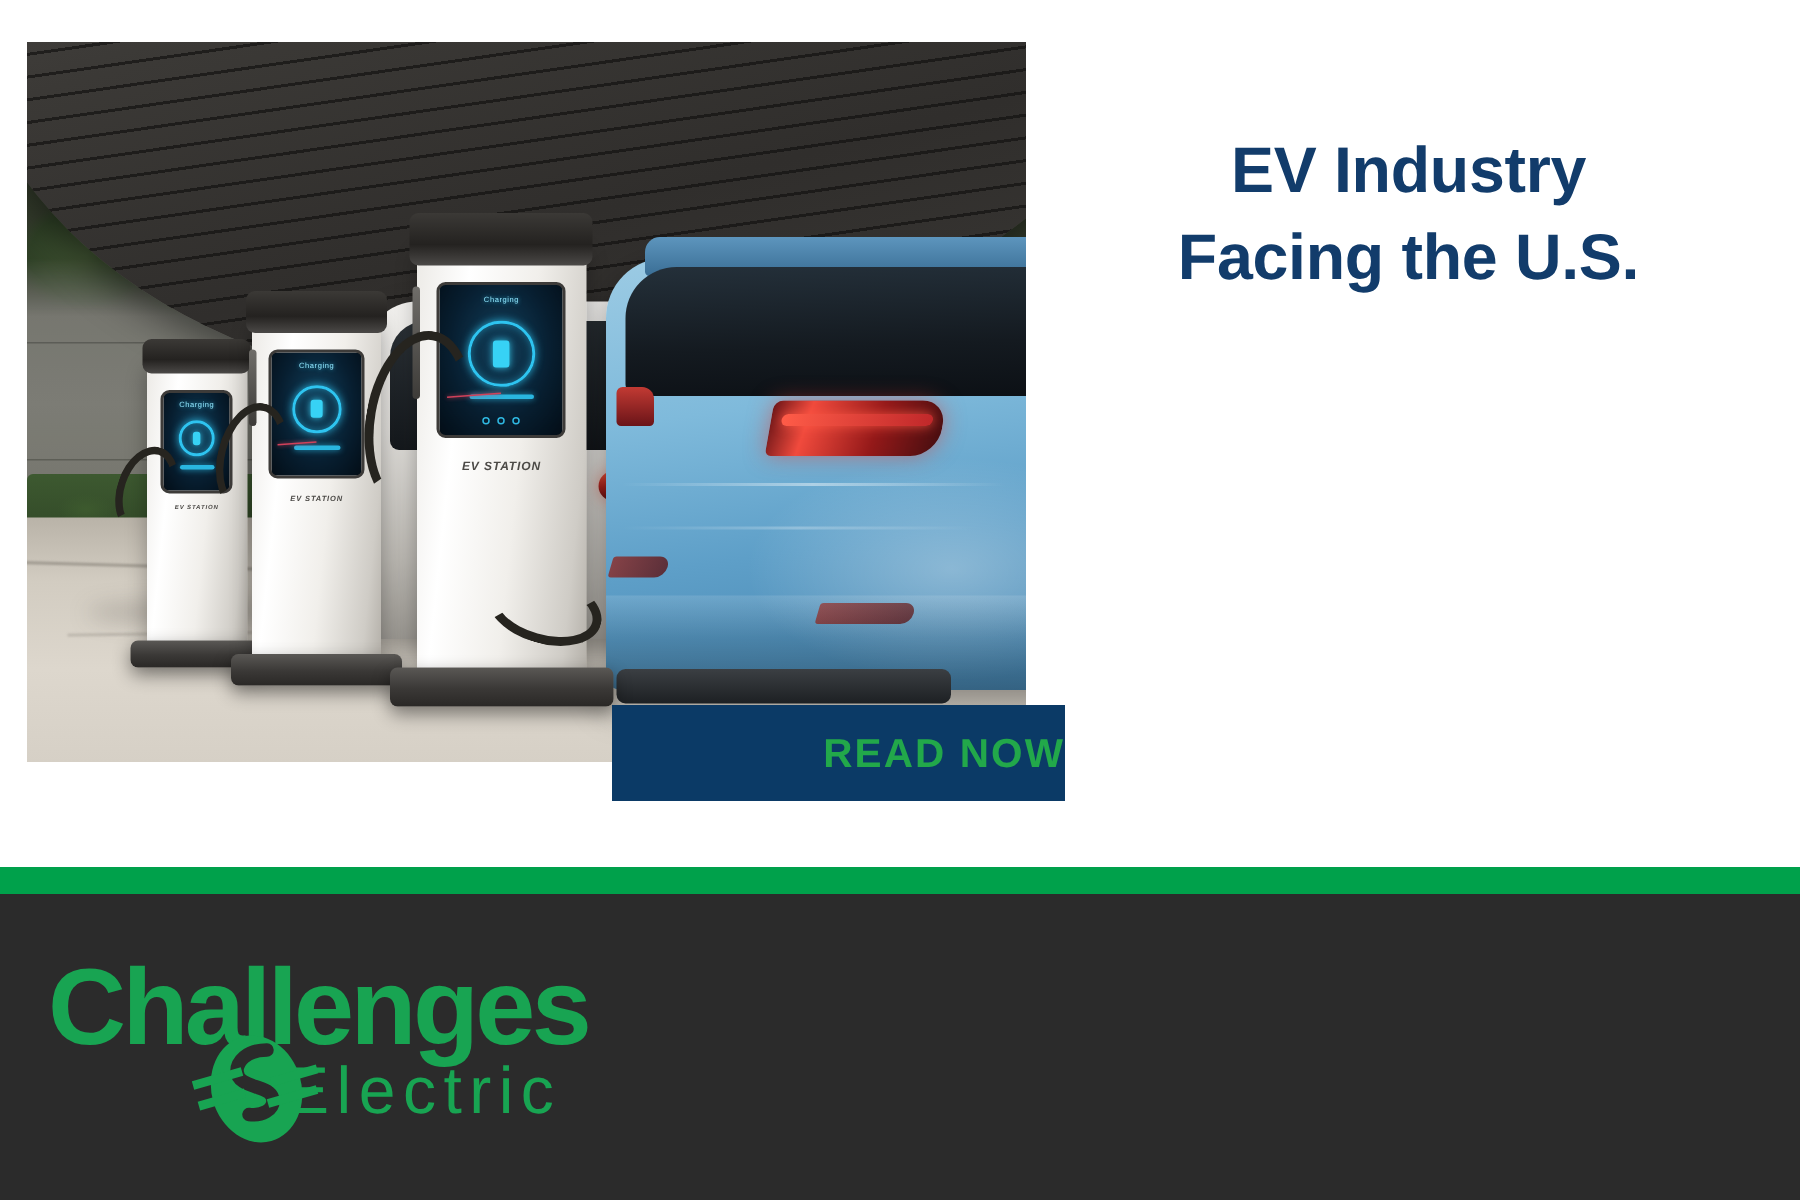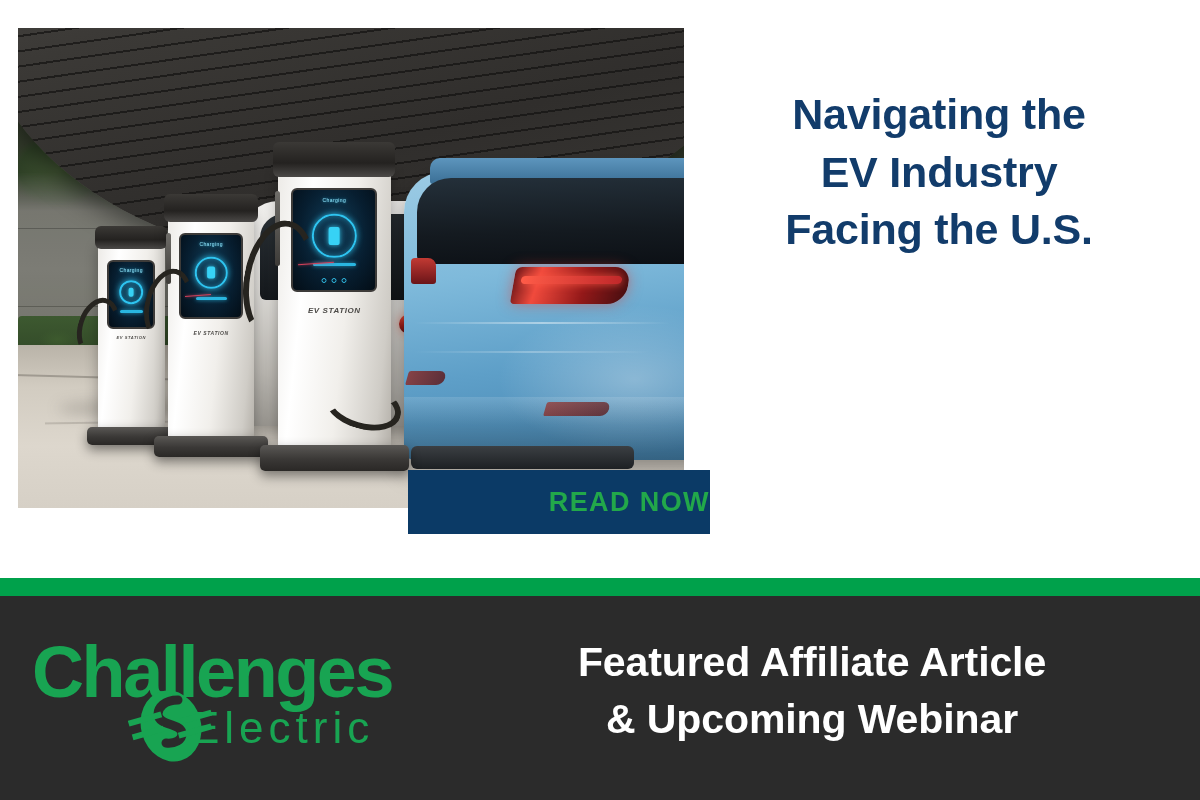--- a/index.html
+++ b/index.html
@@ -505,21 +505,20 @@
         <div class="cable" style="left:34%; top:40%; width:70px; height:120px; border-width:6px; transform:rotate(10deg);"></div>
         <div class="cable" style="left:46%; top:74%; width:78px; height:46px; border-width:6px; transform:rotate(196deg);"></div>
       </div>
     </div>
 
     <div class="cta-button">
       <span>READ NOW</span>
     </div>
 
     <h1 class="headline">
-      <span class="ln">Navigating the</span>
       <span class="ln">EV Industry</span>
       <span class="ln">Facing the U.S.</span>
     </h1>
   </div>
 
   <div class="green-rule"></div>
 
   <div class="footer-bar"></div>
 
   <div class="logo">
@@ -528,18 +527,14 @@
     <svg class="logo-mark" viewBox="0 0 86 76">
       <ellipse cx="43" cy="38" rx="30" ry="36" fill="#18A452" transform="rotate(-16 43 38)"></ellipse>
       <path d="M50 12 C36 12 30 20 30 26 C30 33 38 35 44 37 C50 39 54 41 54 46 C54 52 47 56 38 55" fill="none" stroke="#2B2B2B" stroke-width="9" stroke-linecap="round"></path>
       <rect x="0" y="28" width="34" height="6" fill="#18A452" transform="rotate(-16 17 31)"></rect>
       <rect x="4" y="42" width="32" height="6" fill="#18A452" transform="rotate(-16 20 45)"></rect>
       <rect x="52" y="26" width="32" height="6" fill="#18A452" transform="rotate(-16 68 29)"></rect>
       <rect x="50" y="40" width="34" height="6" fill="#18A452" transform="rotate(-16 67 43)"></rect>
     </svg>
   </div>
 
-  <div class="footer-text">
-    <span class="ln">Featured Affiliate Article</span>
-    <span class="ln">&amp; Upcoming Webinar</span>
-  </div>
 
 </div>
 
 </body></html>

